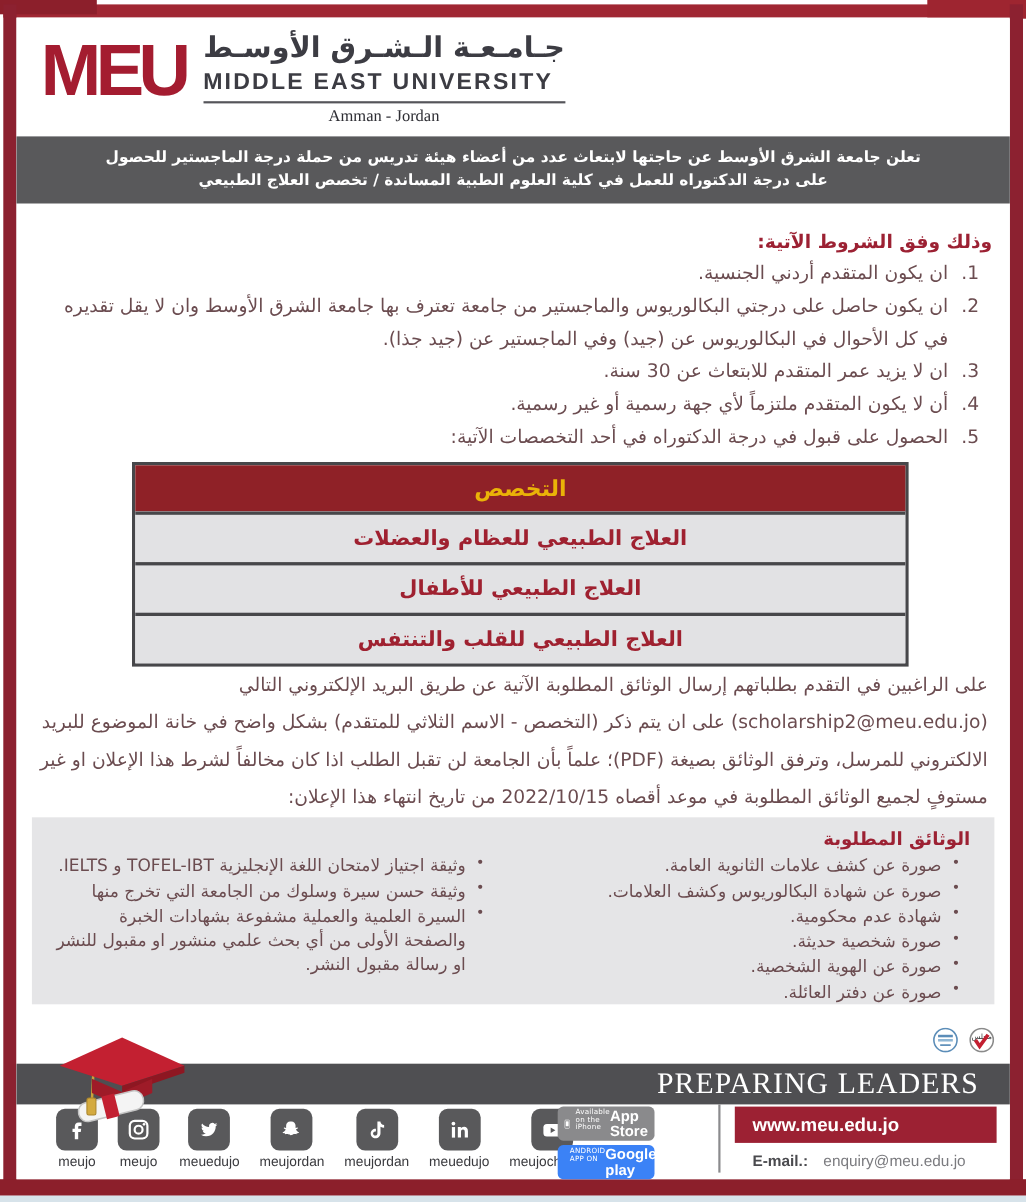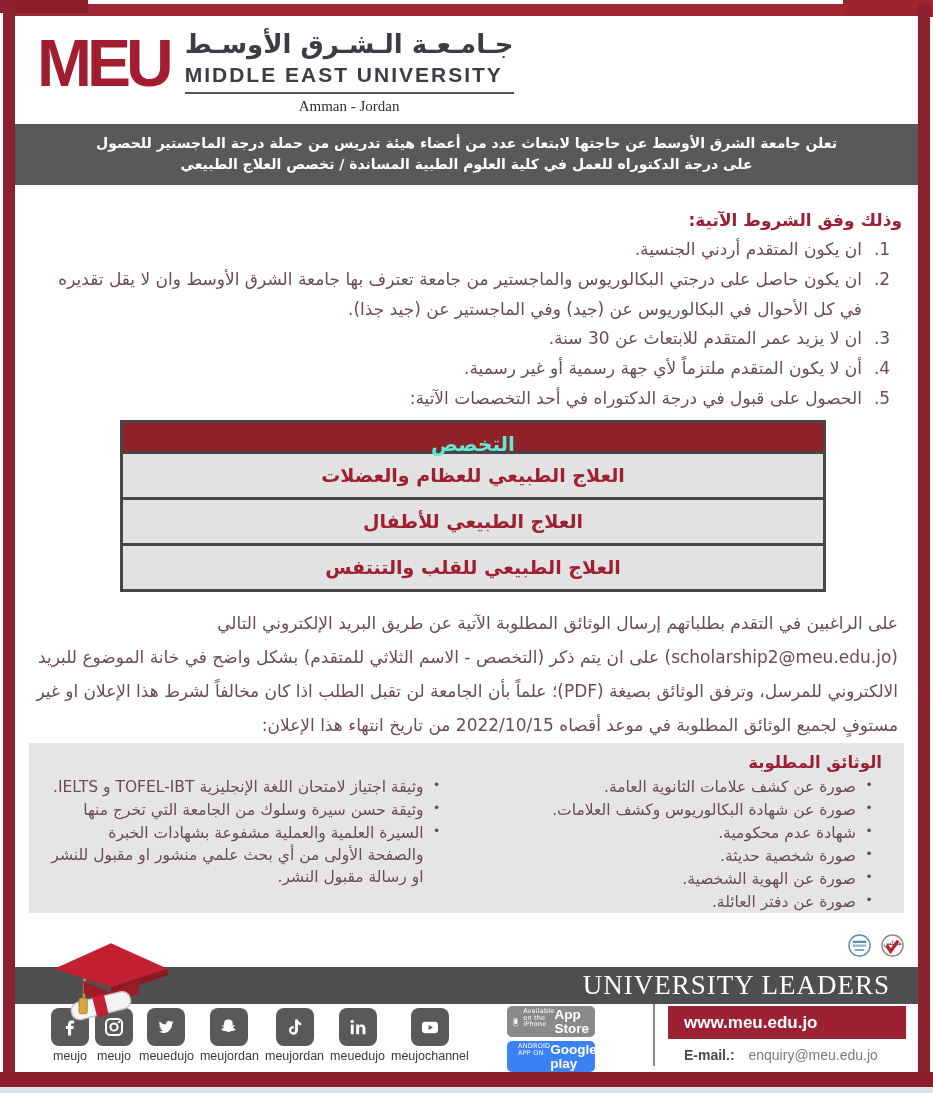--- a/index.html
+++ b/index.html
@@ -35,22 +35,22 @@
   .conditions{position:absolute;top:194px;right:16px;left:16px;direction:rtl;
               color:#6b4c50;font-size:17px;}
   .cond-heading{color:#9c2133;font-weight:bold;margin-bottom:5px;}
   .cond-item{display:flex;line-height:1.75;}
   .cond-num{width:40px;flex:0 0 40px;text-align:center;}
   .cond-text{flex:1;}
 
   
   .spec-table{position:absolute;top:404px;left:105px;width:700px;
               border:3px solid #47474a;border-collapse:collapse;}
-  .spec-table .th{background:#8f2127;color:#5eead4;font-weight:bold;font-size:20px;
-                  text-align:center;height:28px;line-height:42px;direction:rtl;}
+  .spec-table .th{background:#8f2127;color:#eab308;font-weight:bold;font-size:20px;
+                  text-align:center;height:42px;line-height:42px;direction:rtl;}
   .spec-row{background:#e2e2e4;color:#9f2130;font-weight:bold;font-size:19px;
             text-align:center;height:43px;line-height:43px;direction:rtl;
             border-top:3px solid #47474a;}
 
   
   .application{position:absolute;top:590px;left:20px;right:20px;direction:rtl;
                text-align:right;color:#6b4c50;font-size:17px;line-height:2.0;}
 
   
   .docs{position:absolute;top:727px;left:14px;right:14px;height:170px;background:#e5e5e7;
@@ -66,21 +66,21 @@
   .footer{position:absolute;top:914px;left:0;right:0;height:142px;}
   .slogan-banner{position:absolute;top:37px;left:0;right:0;height:37px;background:#4f4f52;
                  color:#fff;text-align:right;font-family:"Liberation Serif",serif;
                  font-size:27px;letter-spacing:1px;line-height:37px;padding-right:28px;
                  box-sizing:border-box;}
   .cap{position:absolute;left:32px;top:0;z-index:3;}
   .accred{position:absolute;right:12px;top:2px;display:flex;gap:6px;z-index:3;}
   .accred .circ{width:27px;height:27px;border-radius:50%;background:#fff;display:flex;
                 align-items:center;justify-content:center;}
 
-  .social-row{position:absolute;left:36px;top:78px;display:flex;gap:6px;align-items:flex-start;}
+  .social-row{position:absolute;left:36px;top:78px;display:flex;gap:18px;align-items:flex-start;}
   .social-item{display:flex;flex-direction:column;align-items:center;}
   .social-icon{width:38px;height:38px;border-radius:8px;background:#59595b;display:flex;
                align-items:center;justify-content:center;}
   .social-label{margin-top:3px;font-size:12.5px;color:#3a3a3e;font-family:"Liberation Sans",sans-serif;}
 
   .store-badges{position:absolute;left:492px;top:76px;display:flex;flex-direction:column;gap:4px;}
   .badge{width:88px;height:31px;border-radius:5px;display:flex;align-items:center;
          padding:0 6px;box-sizing:border-box;color:#fff;gap:5px;}
   .badge.appstore{background:#8a8a8c;}
   .badge.gplay{background:#3b82f6;}
@@ -236,21 +236,21 @@
         </div>
         <div class="circ">
           <svg width="23" height="23" viewBox="0 0 24 24">
             <circle cx="12" cy="12" r="11" fill="#fff" stroke="#8a8a8a" stroke-width="1.5"></circle>
             <text x="12" y="11" text-anchor="middle" font-size="7" fill="#333" font-family="DejaVu Sans">مجلس</text>
             <path d="M6 12 l4 6 l8 -11" stroke="#c32031" stroke-width="3.5" fill="none"></path>
           </svg>
         </div>
       </div>
 
-      <div class="slogan-banner">UNIVERSITY LEADERS</div>
+      <div class="slogan-banner">PREPARING LEADERS</div>
 
       <div class="social-row">
         <div class="social-item">
           <div class="social-icon">
             <svg width="24" height="24" viewBox="0 0 24 24" fill="#fff">
                 <path d="M13.8 8.6h2.3V5.4h-2.6c-2.5 0-3.5 1.9-3.5 3.7v2H7.9v3h2.1v6.5h3.1v-6.5h2.3l.4-3h-2.7V9.5c0-.6.3-.9.7-.9z"></path>
               </svg>
           </div>
           <div class="social-label">meujo</div>
         </div>

